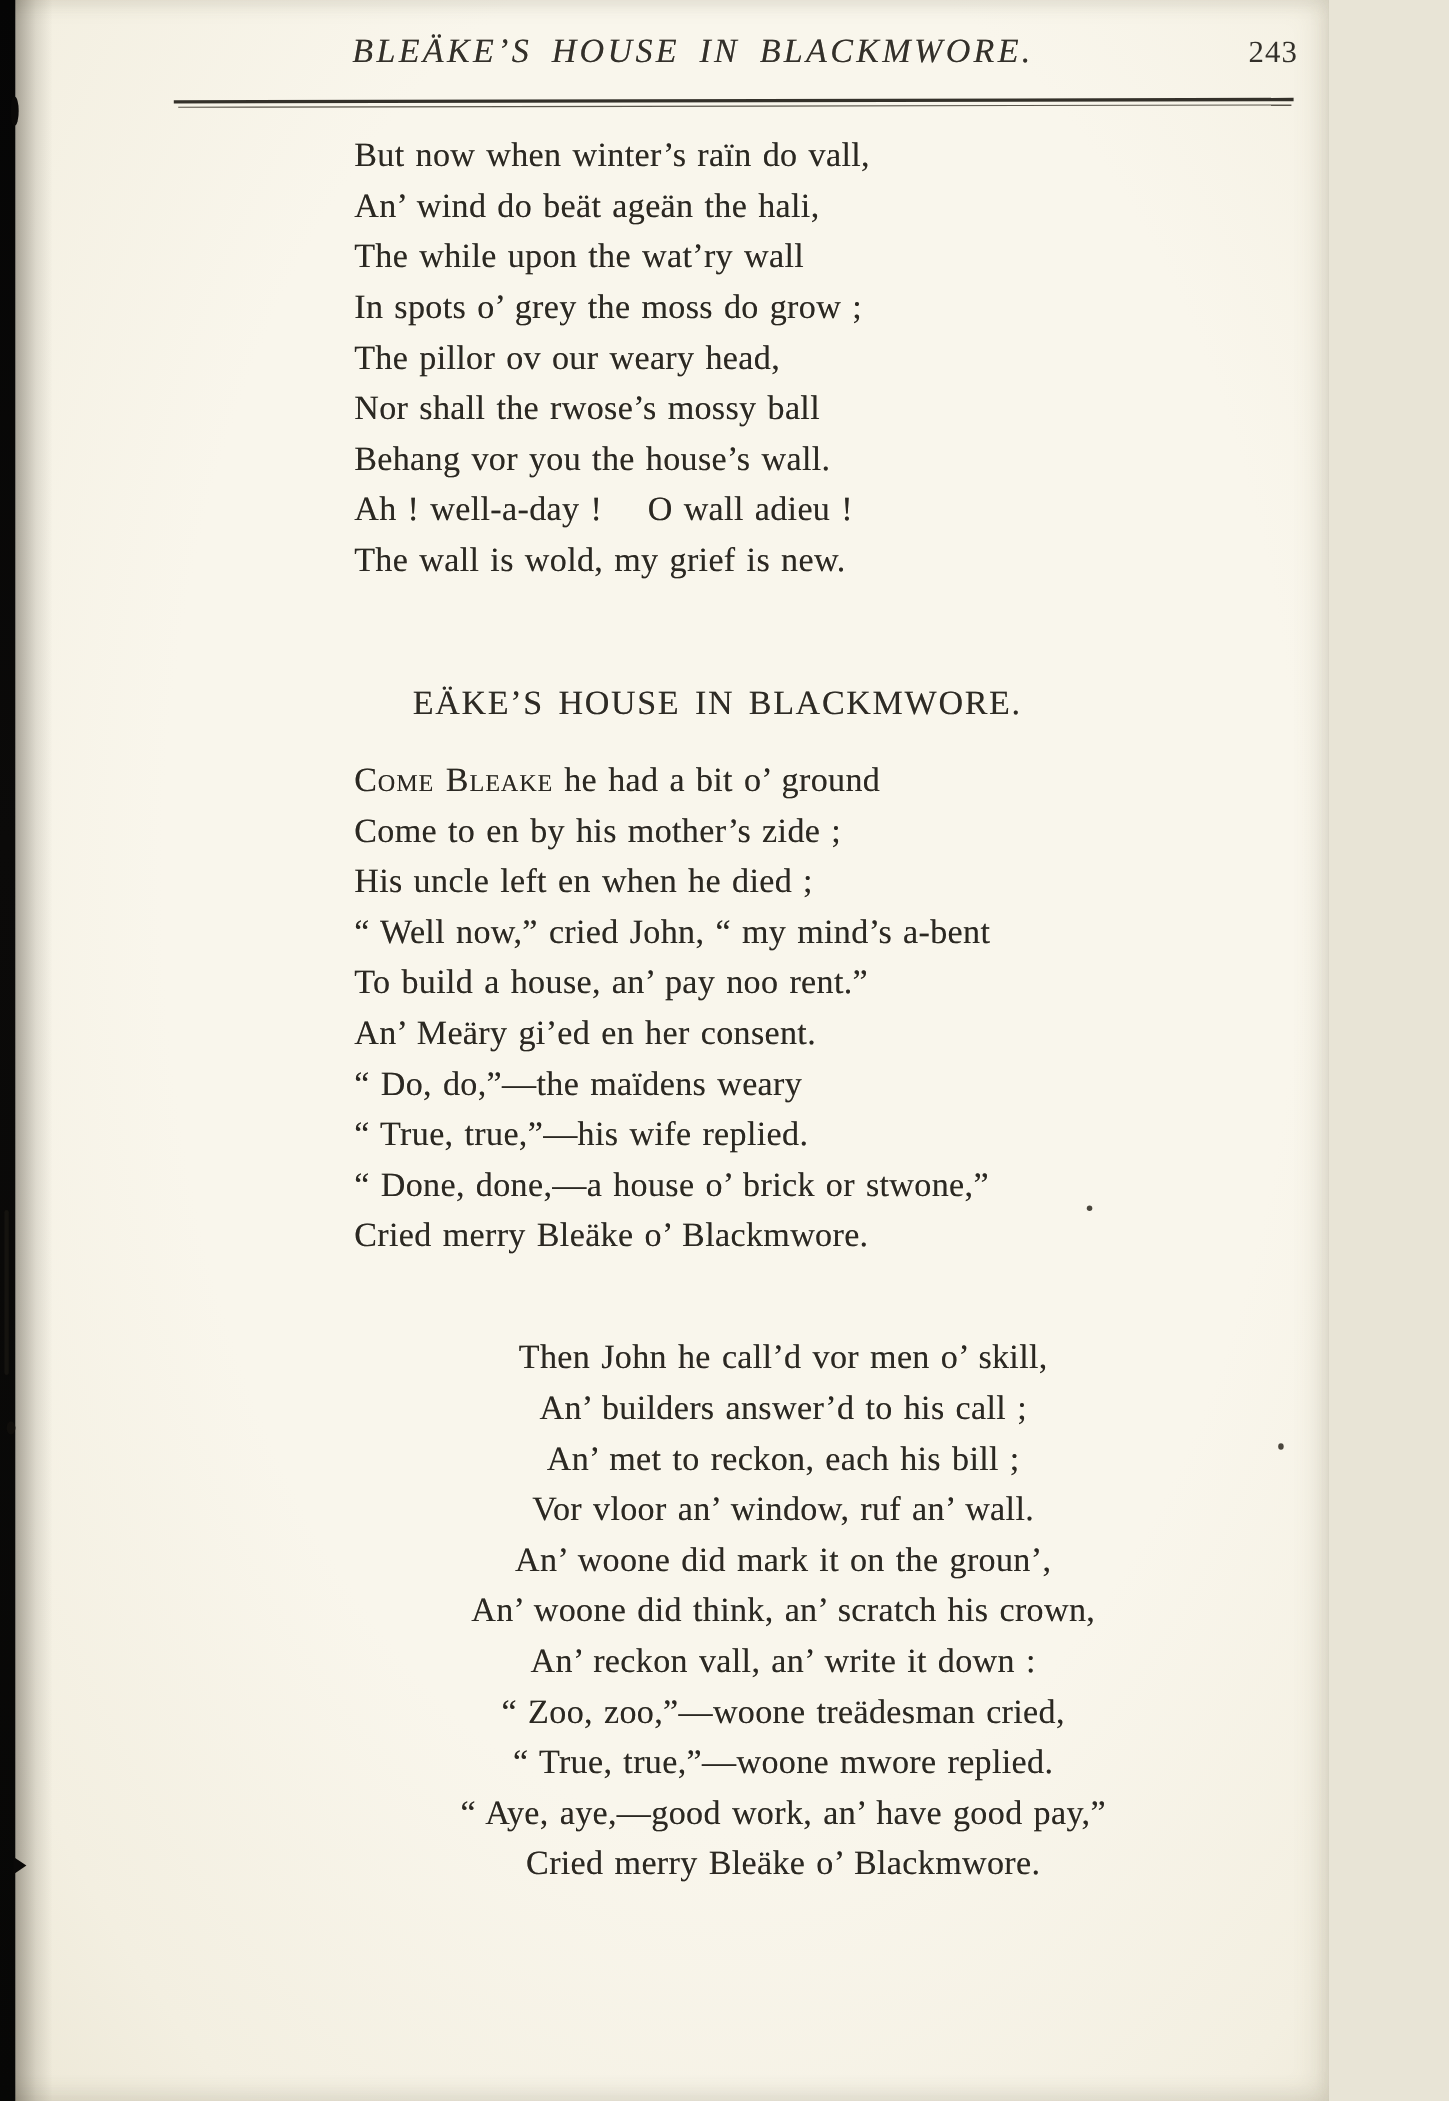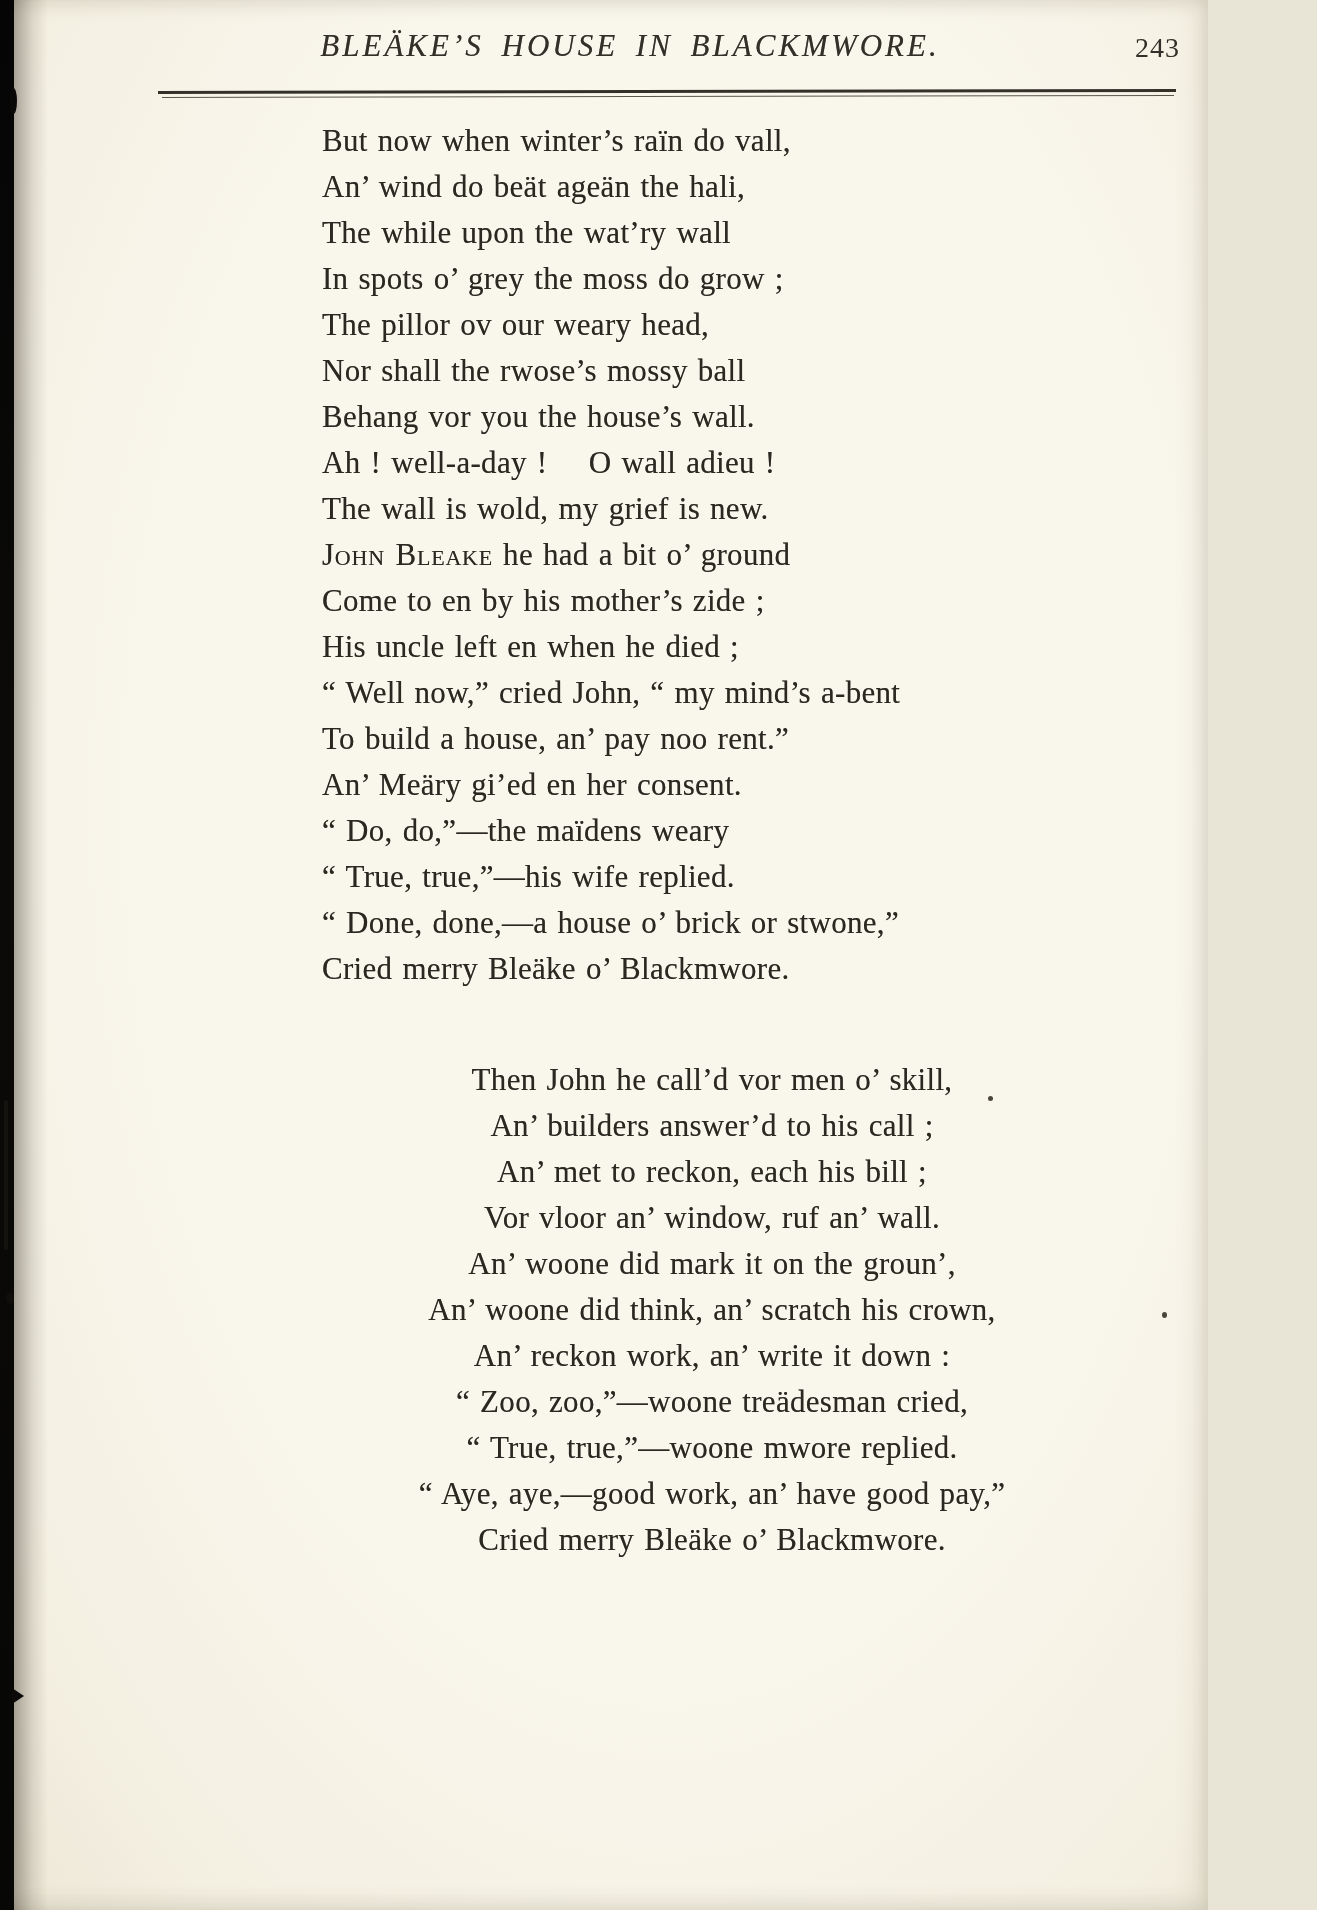--- a/index.html
+++ b/index.html
@@ -143,40 +143,41 @@
         <div class="line">But now when winter’s raïn do vall,</div>
         <div class="line">An’ wind do beät ageän the hali,</div>
         <div class="line">The while upon the wat’ry wall</div>
         <div class="line">In spots o’ grey the moss do grow ;</div>
         <div class="line">The pillor ov our weary head,</div>
         <div class="line">Nor shall the rwose’s mossy ball</div>
         <div class="line">Behang vor you the house’s wall.</div>
         <div class="line">Ah ! well-a-day !  O wall adieu !</div>
         <div class="line">The wall is wold, my grief is new.</div>
       </div>
+    <div class="section-heading">EÄKE’S HOUSE IN BLACKMWORE.</div>
     <div class="stanza">
-        <div class="line"><span class="sc">John Bleake</span><span> he had a bit o’ ground</span></div>
+        <div class="line"><span class="sc">Come Bleake</span><span> he had a bit o’ ground</span></div>
         <div class="line">Come to en by his mother’s zide ;</div>
         <div class="line">His uncle left en when he died ;</div>
         <div class="line">“ Well now,” cried John, “ my mind’s a-bent</div>
         <div class="line">To build a house, an’ pay noo rent.”</div>
         <div class="line">An’ Meäry gi’ed en her consent.</div>
         <div class="line">“ Do, do,”—the maïdens weary</div>
         <div class="line">“ True, true,”—his wife replied.</div>
         <div class="line">“ Done, done,—a house o’ brick or stwone,”</div>
         <div class="line">Cried merry Bleäke o’ Blackmwore.</div>
       </div>
     <div class="stanza stanza-3">
         <div class="line">Then John he call’d vor men o’ skill,</div>
         <div class="line">An’ builders answer’d to his call ;</div>
         <div class="line">An’ met to reckon, each his bill ;</div>
         <div class="line">Vor vloor an’ window, ruf an’ wall.</div>
         <div class="line">An’ woone did mark it on the groun’,</div>
         <div class="line">An’ woone did think, an’ scratch his crown,</div>
-        <div class="line">An’ reckon work, an’ write it down :</div>
+        <div class="line">An’ reckon vall, an’ write it down :</div>
         <div class="line">“ Zoo, zoo,”—woone treädesman cried,</div>
         <div class="line">“ True, true,”—woone mwore replied.</div>
         <div class="line">“ Aye, aye,—good work, an’ have good pay,”</div>
         <div class="line">Cried merry Bleäke o’ Blackmwore.</div>
       </div>
   </div>
 
 </div>
 
 </body></html>

